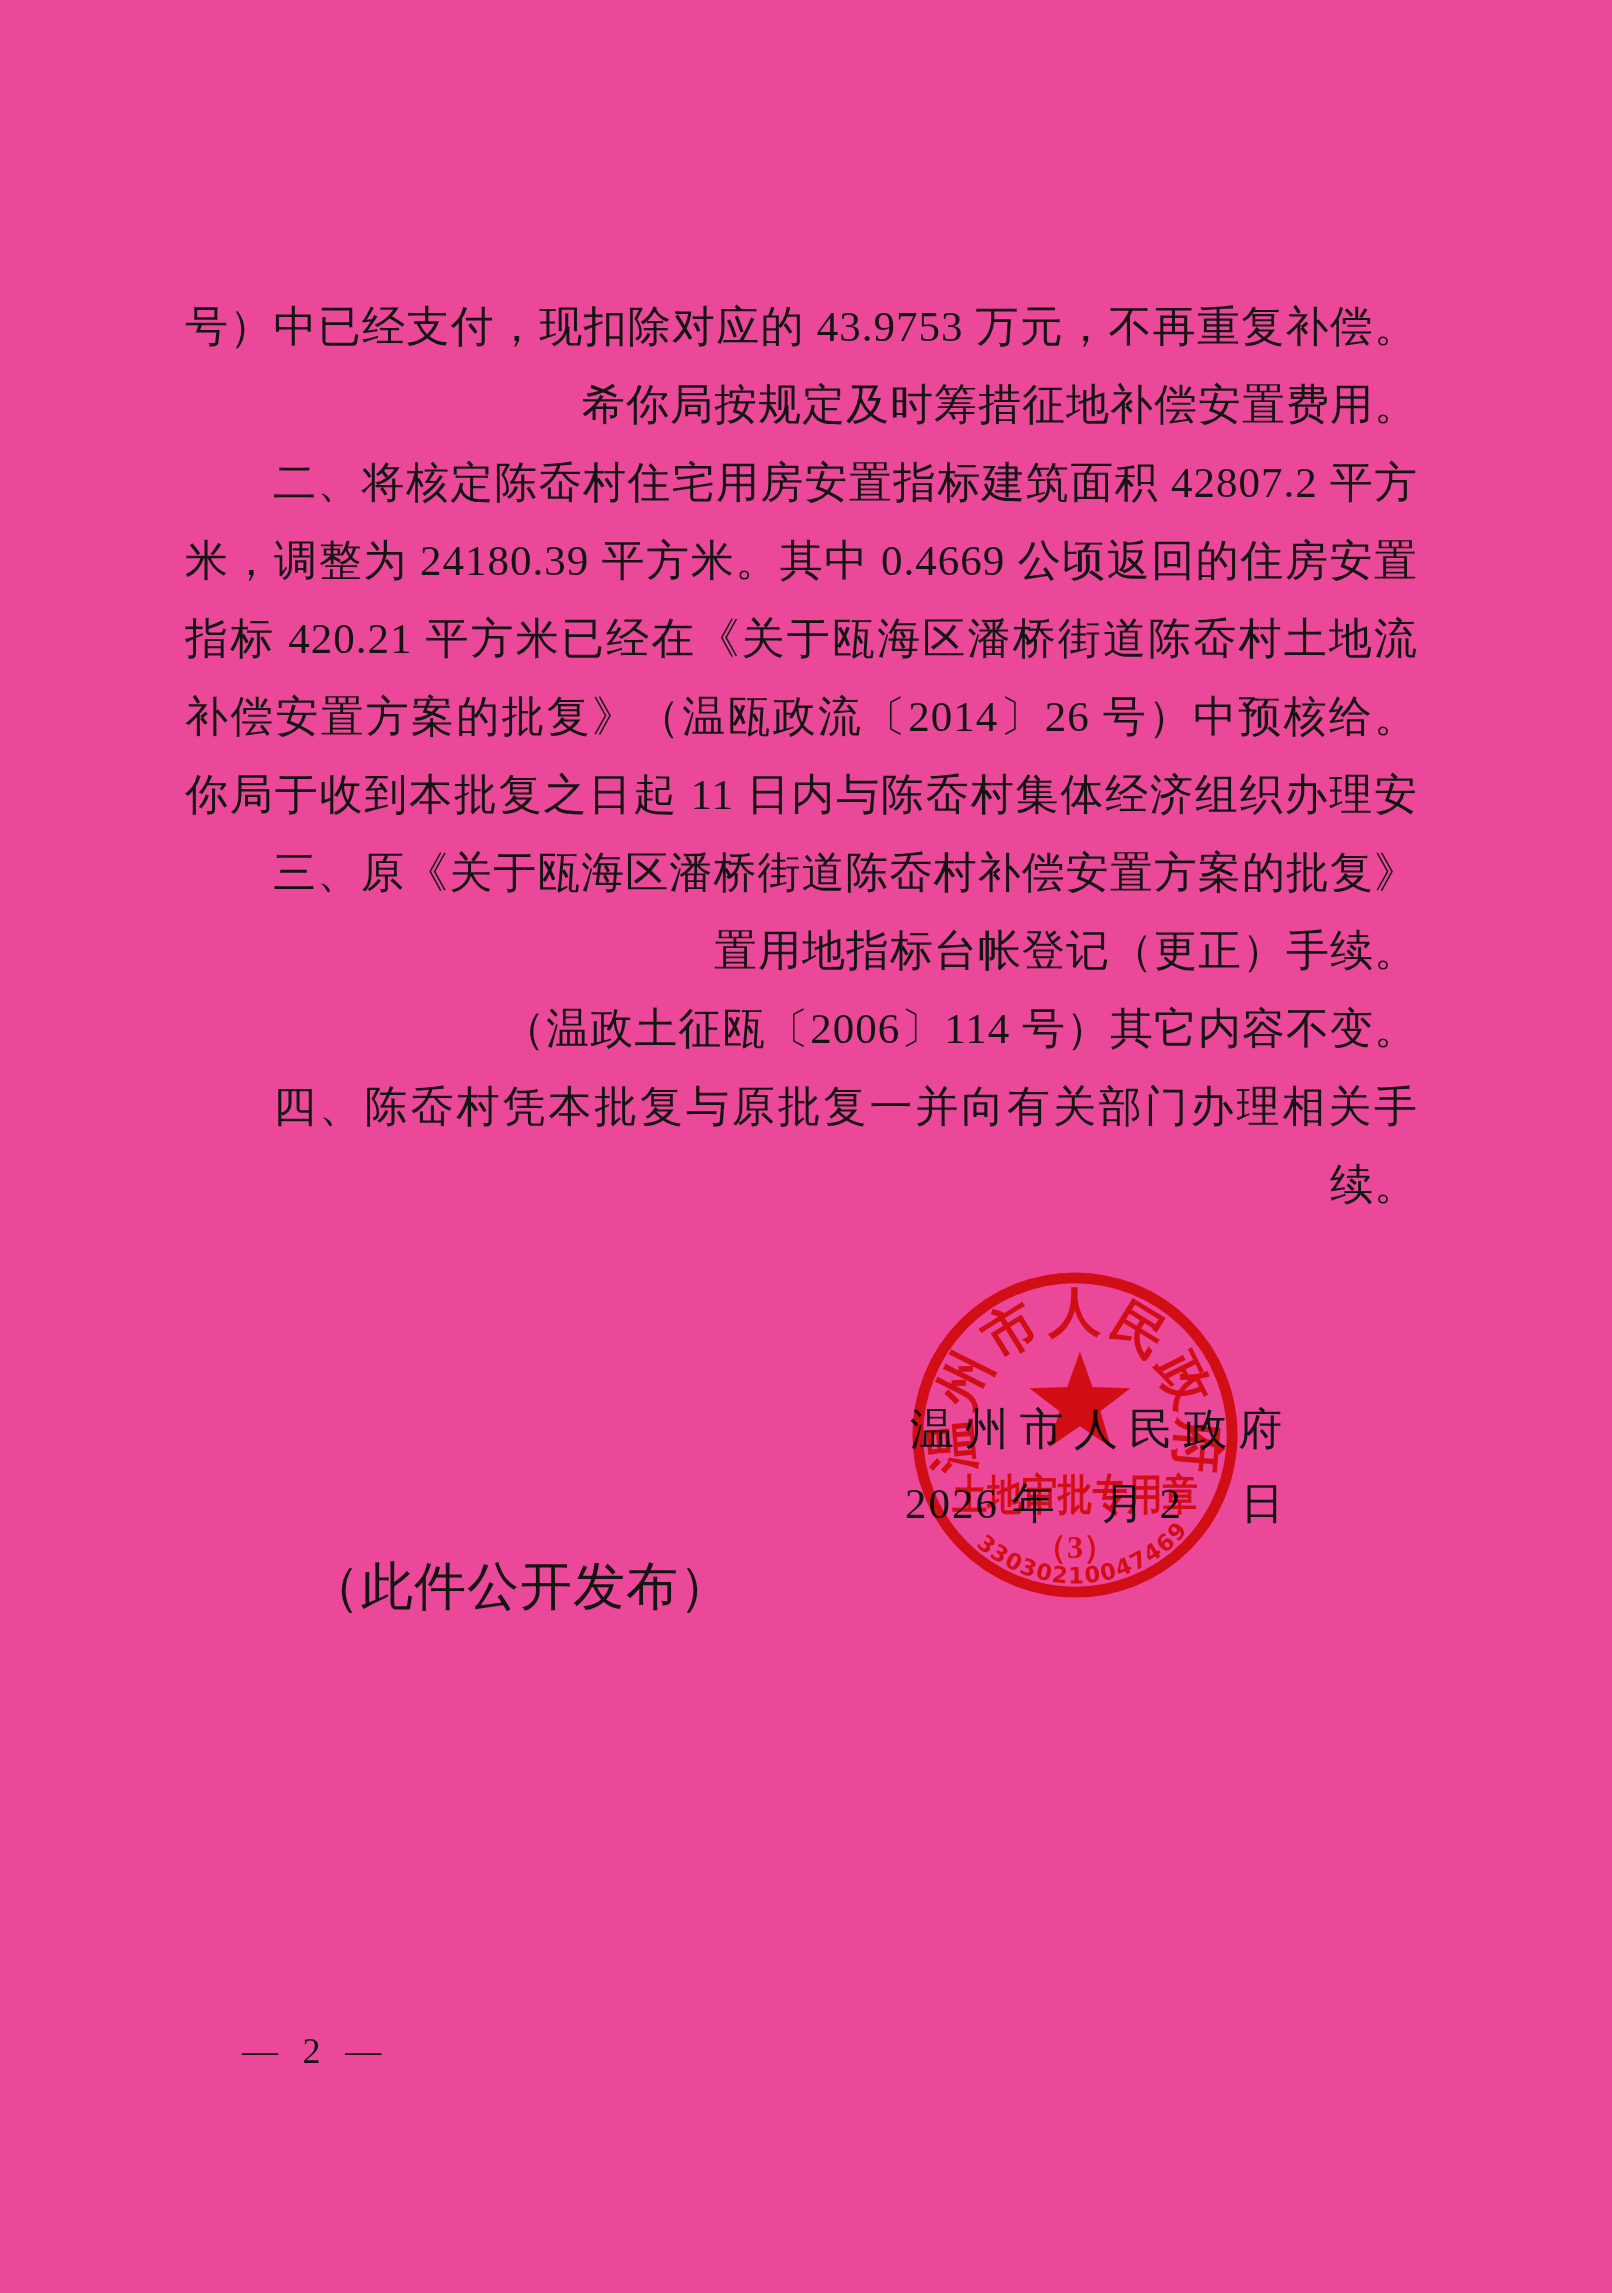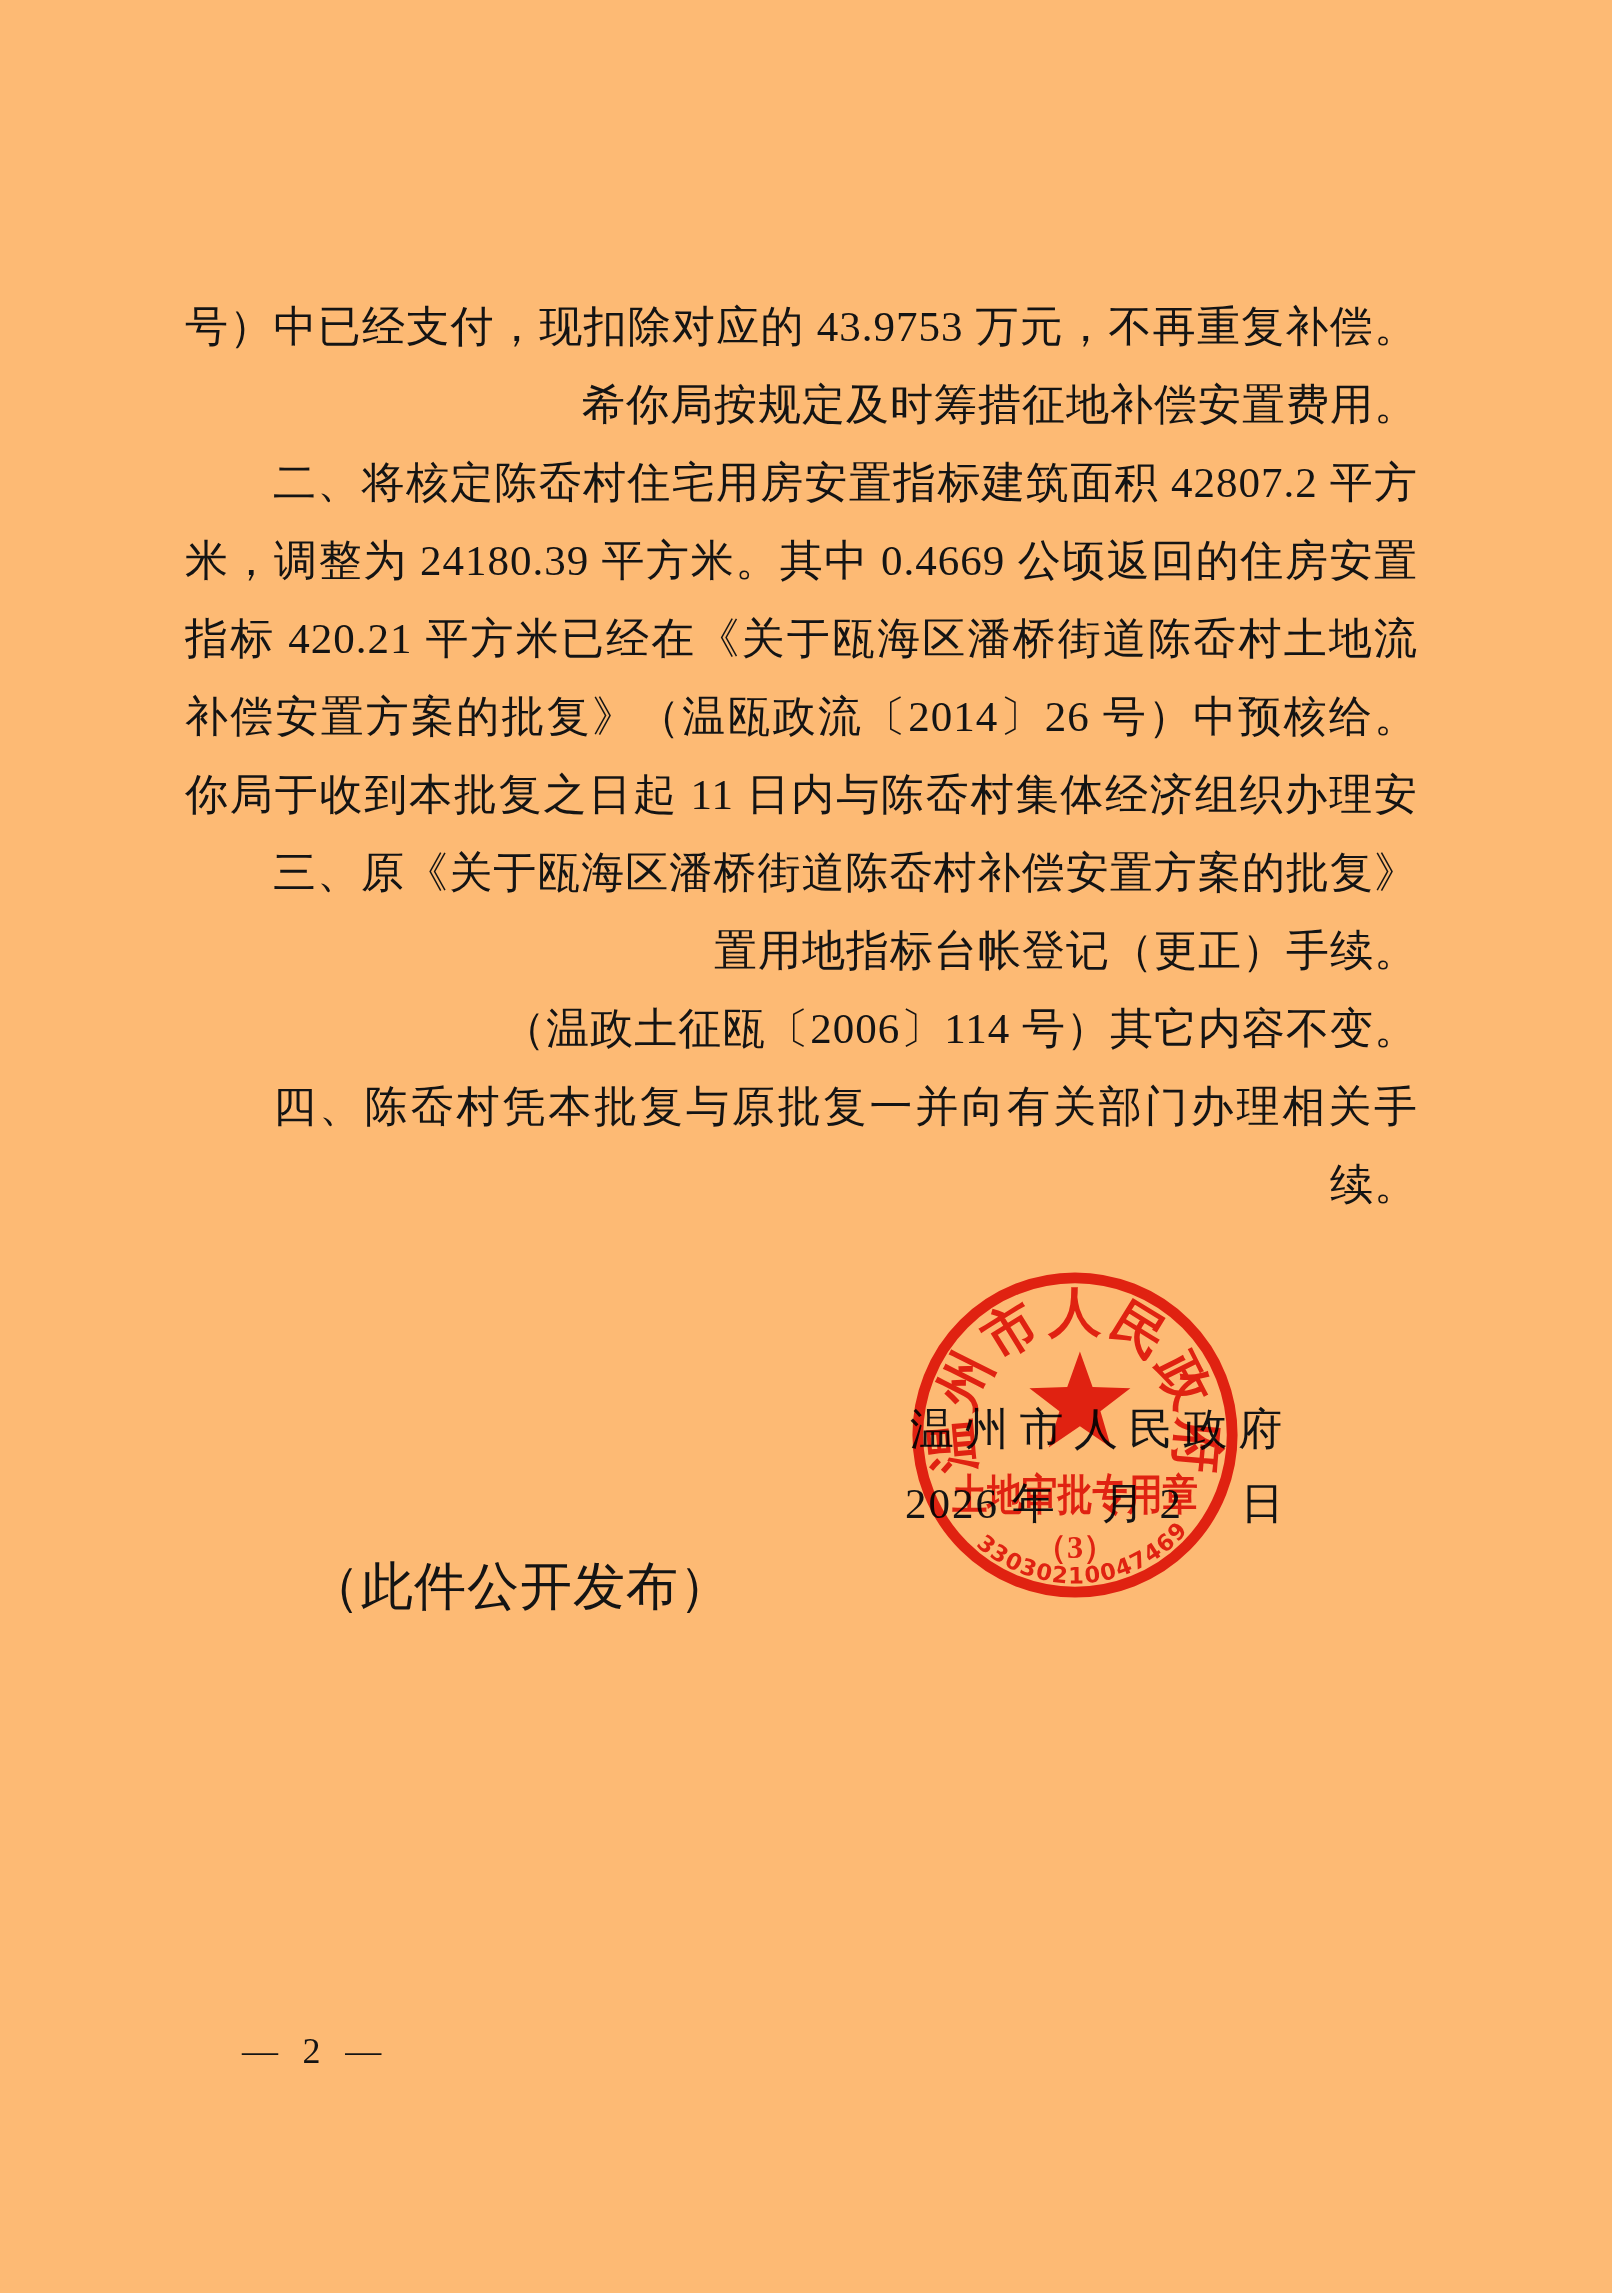--- a/index.html
+++ b/index.html
@@ -2,21 +2,21 @@
 <html style="--seal: #e1251b;"><head>
 <meta charset="utf-8">
 <style>
   :root { --seal: #e1251b; --ink: #141414; }
   * { margin: 0; padding: 0; box-sizing: border-box; }
   html,body { background: #888; }
   .page {
     position: relative;
     width: 1612px; height: 2294px;
     margin: 0 auto;
-    background: #fdba74;
+    background: #ec4899;
     font-family: "Liberation Serif", "DejaVu Serif", serif;
     color: var(--ink);
     overflow: hidden;
   }
   .body-text {
     position: absolute;
     left: 185px; top: 288px; width: 1233px;
   }
   .line {
     font-size: 43px;

